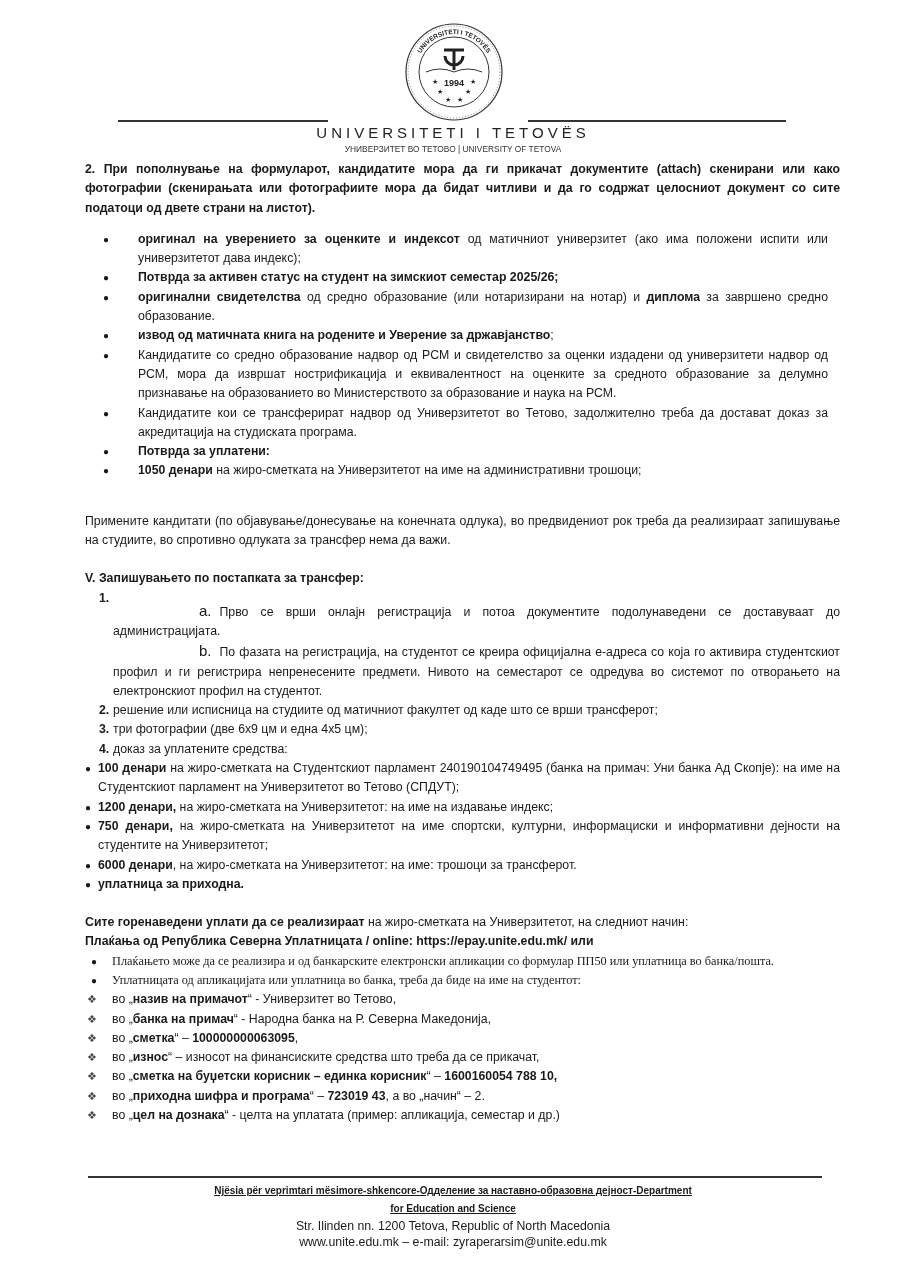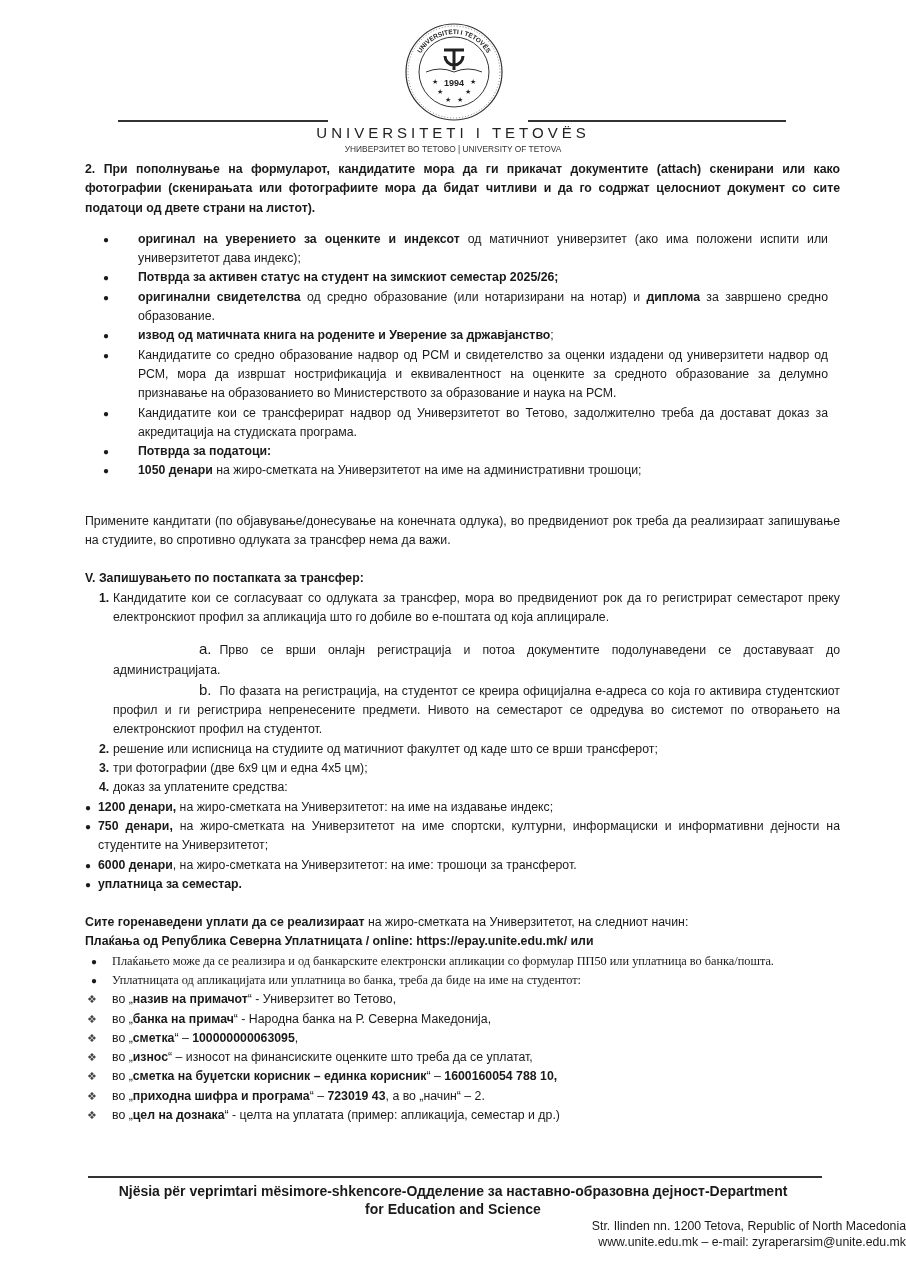--- a/index.html
+++ b/index.html
@@ -27,22 +27,22 @@
   .sub-item .letter { display: inline-block; margin-left: 86px; font-size: 15px; margin-right: 8px; }
   .dot-item { position: relative; padding-left: 13px; text-align: justify; }
   .dot-item::before { content: "●"; position: absolute; left: 0; font-size: 10px; }
   .center { text-align: center; }
   .pay-li { position: relative; padding-left: 27px; text-align: justify; font-family: Liberation Serif, serif; }
   .pay-li::before { content: "●"; position: absolute; left: 6px; font-size: 10px; }
   .dia { position: relative; padding-left: 27px; }
   .dia::before { content: "❖"; position: absolute; left: 2px; font-size: 11px; color: #444; }
   .footer-line { position: absolute; left: 88px; top: 1176px; width: 734px; height: 1.5px; background: #333; }
   .footer { position: absolute; left: 0; top: 1182px; width: 906px; text-align: center; }
-  .footer .f1 { font-weight: bold; font-size: 14px; line-height: 18px; }
-  .footer .f2 { font-size: 12.3px; line-height: 16px; text-align: right; }
+  .footer .f1 { font-weight: bold; font-size: 10px; line-height: 18px; text-decoration: underline; }
+  .footer .f2 { font-size: 12.3px; line-height: 16px; }
 </style>
 </head>
 <body>
 
 <div class="header">
   <svg class="seal" viewBox="0 0 100 100">
     <circle cx="50" cy="50" r="48" fill="none" stroke="#333" stroke-width="1.2"></circle>
     <circle cx="50" cy="50" r="46" fill="none" stroke="#333" stroke-width="0.6" stroke-dasharray="1 2"></circle>
     <circle cx="50" cy="50" r="35" fill="none" stroke="#333" stroke-width="1"></circle>
     <path d="M40 28 h20 M50 28 v20 M41 34 a9 9 0 0 0 18 0" fill="none" stroke="#222" stroke-width="3"></path>
@@ -67,50 +67,51 @@
 
 <div class="content">
   <p class="b">2. При пополнување на формуларот, кандидатите мора да ги прикачат документите (attach) скенирани или како фотографии (скенирањата или фотографиите мора да бидат читливи и да го содржат целосниот документ со сите податоци од двете страни на листот).</p>
   <ul class="ul">
     <li><span class="b">оригинал на уверението за оценките и индексот</span><span> од матичниот универзитет (ако има положени испити или универзитетот дава индекс);</span></li>
     <li><span class="b">Потврда за активен статус на студент на зимскиот семестар 2025/26;</span></li>
     <li><span class="b">оригинални свидетелства</span><span> од средно образование (или нотаризирани на нотар) и </span><span class="b">диплома</span><span> за завршено средно образование.</span></li>
     <li><span class="b">извод од матичната книга на родените и Уверение за државјанство</span><span>;</span></li>
     <li><span>Кандидатите со средно образование надвор од РСМ и свидетелство за оценки издадени од универзитети надвор од РСМ, мора да извршат  нострификација и еквивалентност на оценките за средното образование  за делумно признавање на образованието во Министерството за образование и наука на РСМ.</span></li>
     <li><span>Кандидатите кои се трансферират надвор од Универзитетот во Тетово, задолжително треба да достават доказ за акредитација на студиската програма.</span></li>
-    <li><span class="b">Потврда за податоци:</span></li>
+    <li><span class="b">Потврда за уплатени:</span></li>
     <li><span class="b">1050 денари</span><span> на жиро-сметката на Универзитетот на име на административни трошоци;</span></li>
   </ul>
   <div class="gap"></div>
   <p>Примените кандитати (по објавување/донесување на конечната одлука), во предвидениот рок треба да реализираат запишување на студиите, во спротивно одлуката за трансфер нема да важи.</p>
   <div class="gap"></div>
   <p class="b">V. Запишувањето по постапката за трансфер:</p>
 
-  <div class="ol-item"><span class="num">1.</span><span>Кандидатите кои се согласуваат со одлуката за трансфер, мора во предвидениот рок да го регистрират семестарот преку електронскиот профил за апликација што го добиле во е-поштата од која аплицирале.</span></div>
+  <div class="ol-item"><span class="num">1.</span></div>
   <div class="sub-item" style="margin-top:12px"><span class="letter">a.</span><span>Прво се врши онлајн регистрација и потоа документите подолунаведени се доставуваат до администрацијата.</span></div>
   <div class="sub-item" style="margin-top:0"><span class="letter">b.</span><span>По фазата на регистрација, на студентот се креира официјална е-адреса со која го активира студентскиот профил и ги регистрира непренесените предмети. Нивото на семестарот се одредува во системот по отворањето на електронскиот профил на студентот.</span></div>
   <div class="ol-item"><span class="num">2.</span><span>решение или исписница на студиите од матичниот факултет од каде што се врши трансферот;</span></div>
   <div class="ol-item"><span class="num">3.</span><span>три фотографии (две 6x9 цм и една 4x5 цм);</span></div>
   <div class="ol-item"><span class="num">4.</span><span>доказ за уплатените средства:</span></div>
 
+  <div class="dot-item"><span class="b">100 денари</span><span> на жиро-сметката на Студентскиот парламент 240190104749495 (банка на примач: Уни банка Ад Скопје): на име на Студентскиот парламент на Универзитетот во Тетово (СПДУТ);</span></div>
   <div class="dot-item"><span class="b">1200 денари,</span><span> на жиро-сметката на Универзитетот: на име на издавање  индекс;</span></div>
   <div class="dot-item"><span class="b">750 денари,</span><span> на жиро-сметката на Универзитетот на име спортски, културни, информациски и информативни дејности на студентите на Универзитетот;</span></div>
   <div class="dot-item"><span class="b">6000 денари</span><span>, на жиро-сметката на Универзитетот: на име: трошоци за трансферот.</span></div>
-  <div class="dot-item"><span class="b">уплатница за семестар.</span></div>
+  <div class="dot-item"><span class="b">уплатница за приходна.</span></div>
 
   <div class="gap"></div>
   <p class="center"><span class="b">Сите горенаведени уплати да се реализираат</span><span> на жиро-сметката на Универзитетот, на следниот начин:</span></p>
   <p class="center b">Плаќања од Република Северна Уплатницата / online:  https://epay.unite.edu.mk/ или</p>
   <div class="pay-li">Плаќањето може да се реализира и од банкарските електронски апликации со формулар ПП50 или уплатница во банка/пошта.</div>
   <div class="pay-li">Уплатницата од апликацијата или уплатница во банка, треба да биде на име на студентот:</div>
 
   <div class="dia"><span>во „</span><span class="b">назив на примачот</span><span>“ -  Универзитет во Тетово,</span></div>
   <div class="dia"><span>во „</span><span class="b">банка на примач</span><span>“ - Народна банка на Р. Северна Македонија,</span></div>
   <div class="dia"><span>во „</span><span class="b">сметка</span><span>“ – </span><span class="b">100000000063095</span><span>,</span></div>
-  <div class="dia"><span>во „</span><span class="b">износ</span><span>“ – износот на финансиските оценките што треба да се уплатат,</span></div>
+  <div class="dia"><span>во „</span><span class="b">износ</span><span>“ – износот на финансиските средства што треба да се прикачат,</span></div>
   <div class="dia"><span>во „</span><span class="b">сметка на буџетски корисник – единка корисник</span><span>“ –  </span><span class="b">1600160054 788  10,</span></div>
   <div class="dia"><span>во „</span><span class="b">приходна шифра и програма</span><span>“ – </span><span class="b">723019  43</span><span>, а во „начин“ – 2.</span></div>
   <div class="dia"><span>во „</span><span class="b">цел на дознака</span><span>“ - целта на уплатата (пример: апликација, семестар и др.)</span></div>
 </div>
 
 <div class="footer-line"></div>
 <div class="footer">
   <div class="f1">Njësia për veprimtari mësimore-shkencore-Одделение за наставно-образовна дејност-Department</div>
   <div class="f1">for Education and Science</div>
   <div class="f2">Str. Ilinden nn. 1200 Tetova, Republic of North Macedonia</div>

